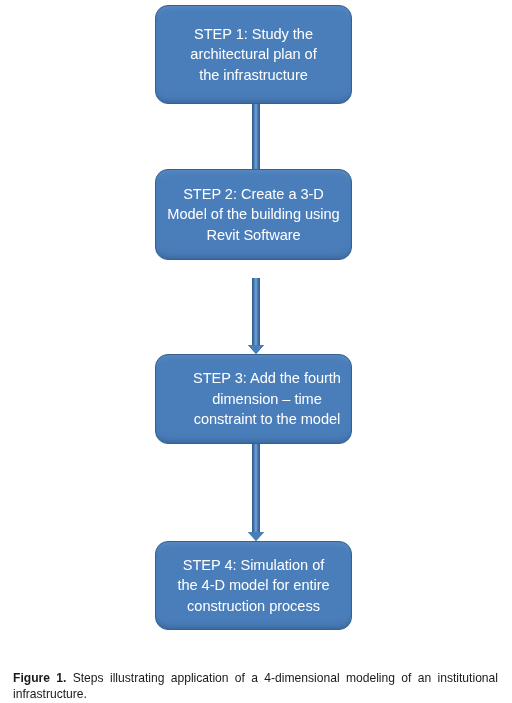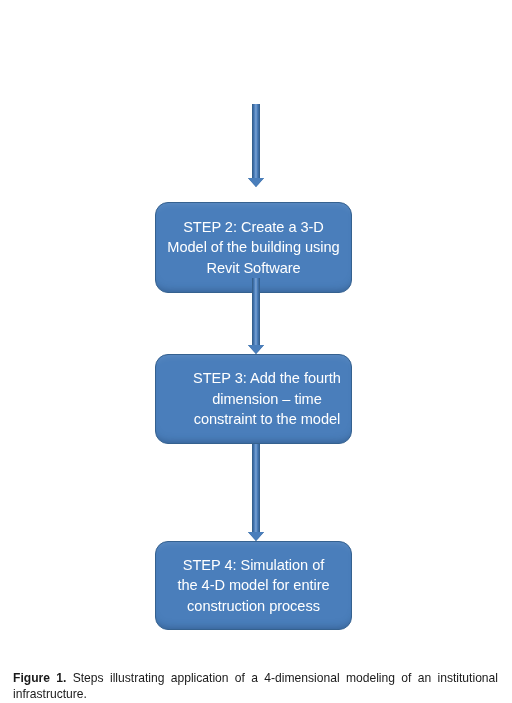--- a/index.html
+++ b/index.html
@@ -43,21 +43,21 @@
     color: #ffffff;
     font-size: 14.6px;
     line-height: 20.5px;
     text-align: center;
     font-family: "Liberation Sans", sans-serif;
     white-space: pre-line;
     letter-spacing: -0.05px;
   }
 
   #box-1 { top: 5px;   height: 99px; }
-  #box-2 { top: 202px; height: 91px; }
+  #box-2 { top: 169px; height: 91px; }
   #box-3 { top: 354px; height: 90px; padding-left: 36px; }
   #box-4 { top: 541px; height: 89px; }
 
   .connector {
     position: absolute;
     left: 240px;
     width: 32px;
   }
   .connector .shaft {
     position: absolute;
@@ -102,20 +102,25 @@
   }
   #caption .cap-label {
     font-weight: bold;
   }
 </style>
 </head>
 <body>
 
 <div id="figure-canvas">
 
+  <div class="flow-box" id="box-1">
+    <span class="box-text">STEP 1: Study the
+architectural plan of
+the infrastructure</span>
+  </div>
 
   <div class="connector" id="conn-1">
     <div class="shaft"></div>
     <div class="head"></div>
   </div>
 
   <div class="flow-box" id="box-2">
     <span class="box-text">STEP 2: Create a 3-D
 Model of the building using
 Revit Software</span>

